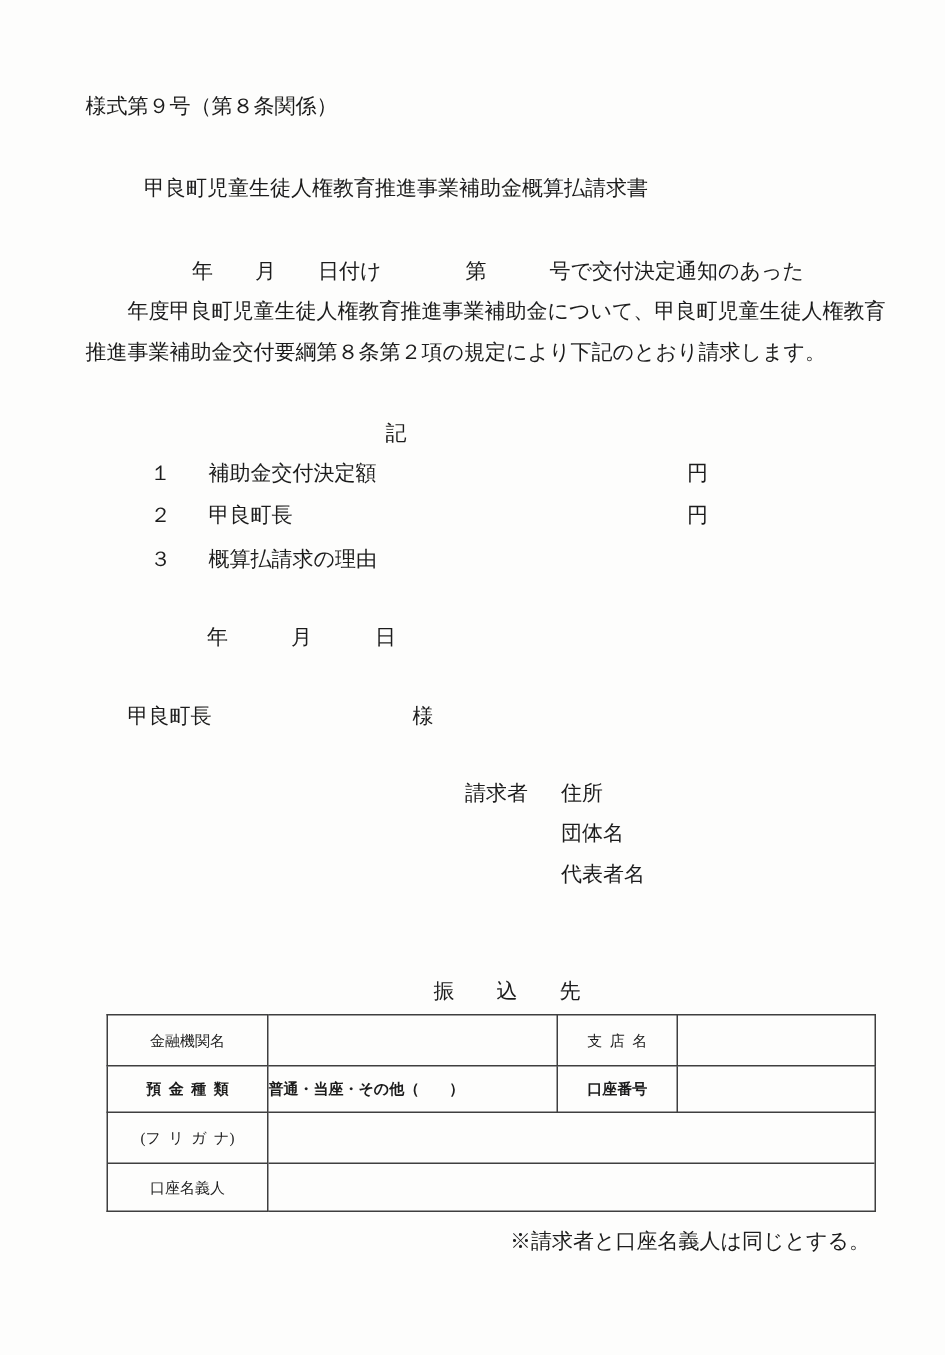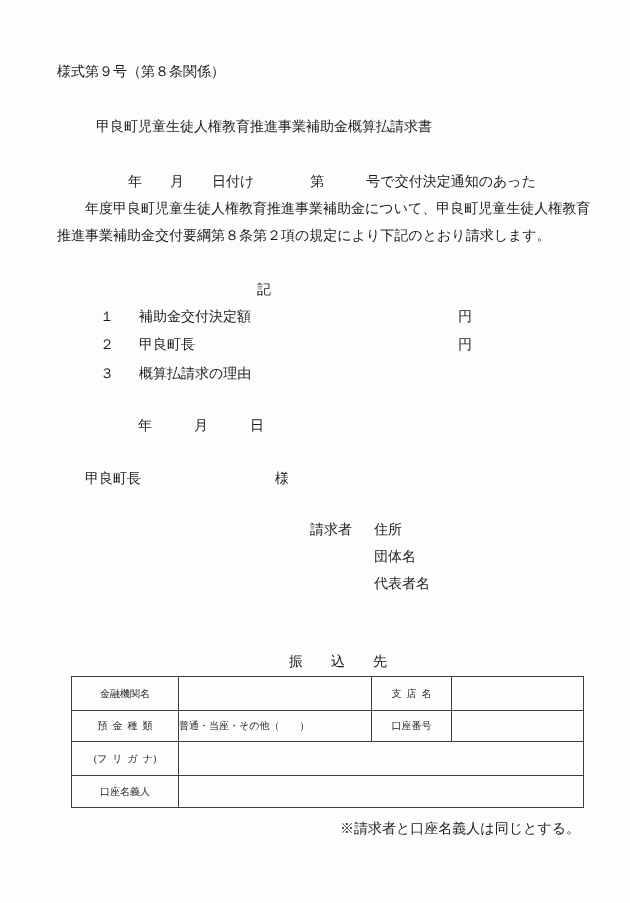--- a/index.html
+++ b/index.html
@@ -29,21 +29,21 @@
     margin-top:28px;
   }
   table.transfer td {
     border:1px solid #3f3f3f;
     padding:0; vertical-align:middle;
     overflow:hidden;
   }
   td.cell-label { text-align:center; white-space:pre; }
   td.cell-value { }
   td.cell-value-padded { padding-left:8px; white-space:pre; }
-  tr.r1 { height:34px; } tr.r2 { height:31px; } tr.r3 { height:34px; } tr.r4 { height:32px; }
+  tr.r1 { height:34px; } tr.r2 { height:31px;font-weight:bold; } tr.r3 { height:34px; } tr.r4 { height:32px; }
   tr.r3 td { border-bottom:1px dashed #8a8a8a; }
 </style>
 </head>
 <body>
 
 <div class="page">
 
   <div class="abs" style="left:57px; top:62px;">様式第９号（第８条関係）</div>
 
   <div class="abs centered" style="top:117px;">甲良町児童生徒人権教育推進事業補助金概算払請求書</div>

